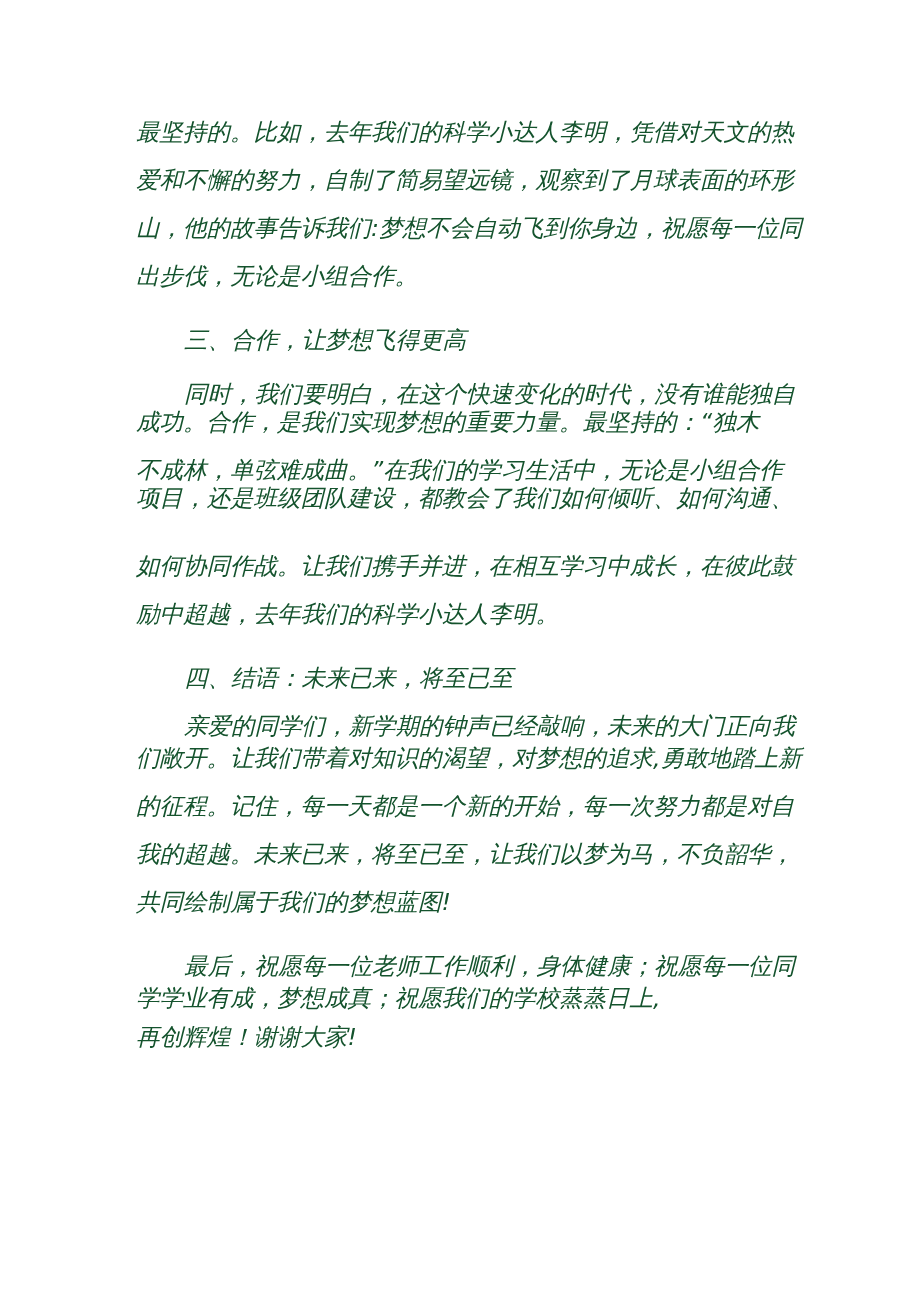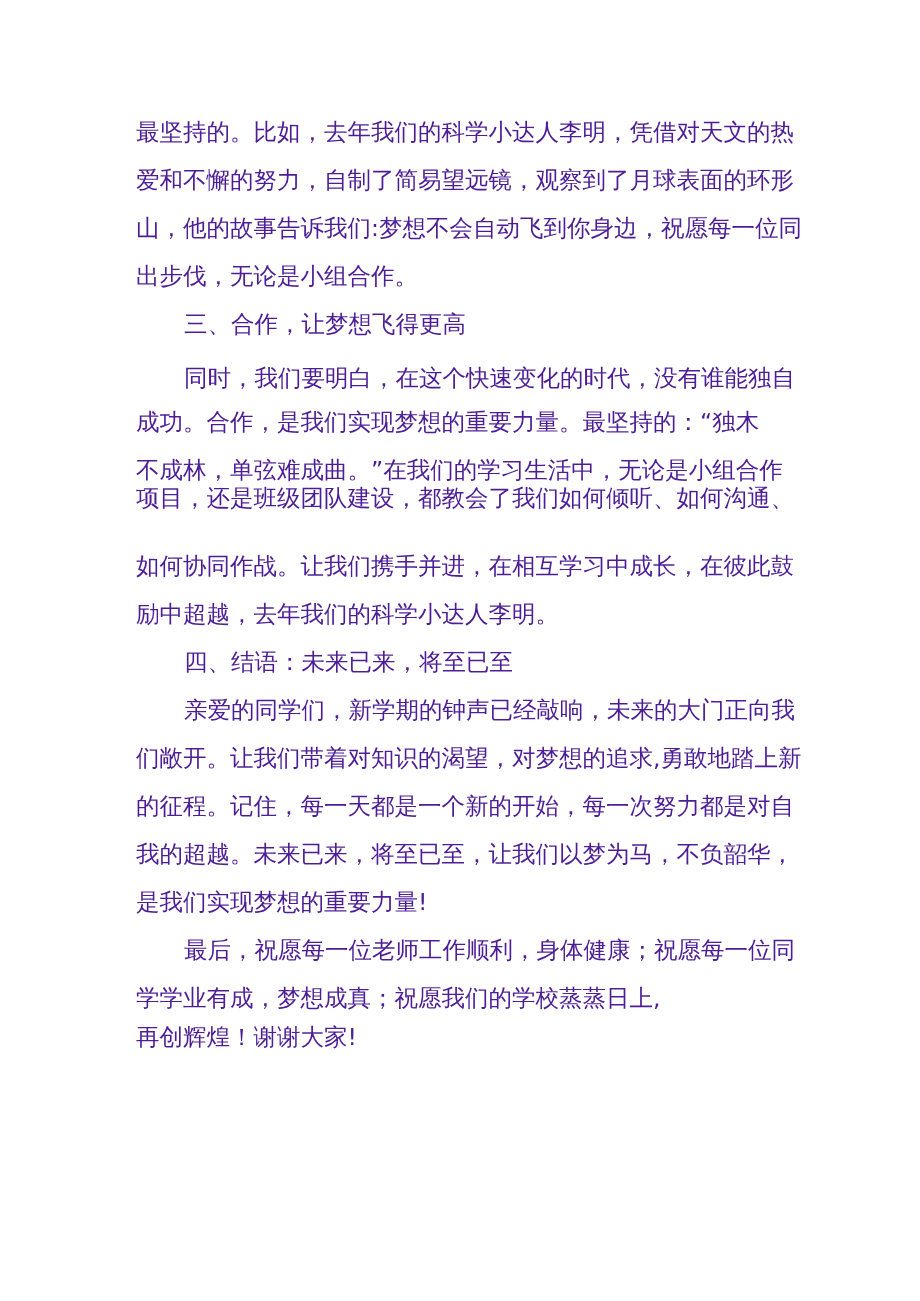--- a/index.html
+++ b/index.html
@@ -21,24 +21,26 @@
       top: 0;
       width: 660px;
     }
     .line {
       position: absolute;
       left: 0;
       font-size: 23.5px;
       line-height: 28px;
       white-space: nowrap;
       letter-spacing: 0px;
-      color: #4c1d95;
+      color: #14532d;
+      font-style: italic;
     }
     .indent {
       left: 48px;
+      margin-top: 16px;
     }
   </style>
 </head>
 <body>
 
 <div class="page">
   <div class="line" style="top:118px">最坚持的。比如，去年我们的科学小达人李明，凭借对天文的热</div>
   <div class="line" style="top:166px">爱和不懈的努力，自制了简易望远镜，观察到了月球表面的环形</div>
   <div class="line" style="top:214px">山，他的故事告诉我们:梦想不会自动飞到你身边，祝愿每一位同</div>
   <div class="line" style="top:262px">出步伐，无论是小组合作。</div>
@@ -47,17 +49,17 @@
   <div class="line" style="top:408px">成功。合作，是我们实现梦想的重要力量。最坚持的：“独木</div>
   <div class="line" style="top:456px">不成林，单弦难成曲。”在我们的学习生活中，无论是小组合作</div>
   <div class="line" style="top:484px">项目，还是班级团队建设，都教会了我们如何倾听、如何沟通、</div>
   <div class="line" style="top:552px">如何协同作战。让我们携手并进，在相互学习中成长，在彼此鼓</div>
   <div class="line" style="top:600px">励中超越，去年我们的科学小达人李明。</div>
   <div class="line indent" style="top:648px">四、结语：未来已来，将至已至</div>
   <div class="line indent" style="top:696px">亲爱的同学们，新学期的钟声已经敲响，未来的大门正向我</div>
   <div class="line" style="top:744px">们敞开。让我们带着对知识的渴望，对梦想的追求,勇敢地踏上新</div>
   <div class="line" style="top:792px">的征程。记住，每一天都是一个新的开始，每一次努力都是对自</div>
   <div class="line" style="top:840px">我的超越。未来已来，将至已至，让我们以梦为马，不负韶华，</div>
-  <div class="line" style="top:888px">是我们实现梦想的重要力量!</div>
+  <div class="line" style="top:888px">共同绘制属于我们的梦想蓝图!</div>
   <div class="line indent" style="top:936px">最后，祝愿每一位老师工作顺利，身体健康；祝愿每一位同</div>
   <div class="line" style="top:984px">学学业有成，梦想成真；祝愿我们的学校蒸蒸日上,</div>
   <div class="line" style="top:1023px">再创辉煌！谢谢大家!</div>
 </div>
 
 </body></html>

